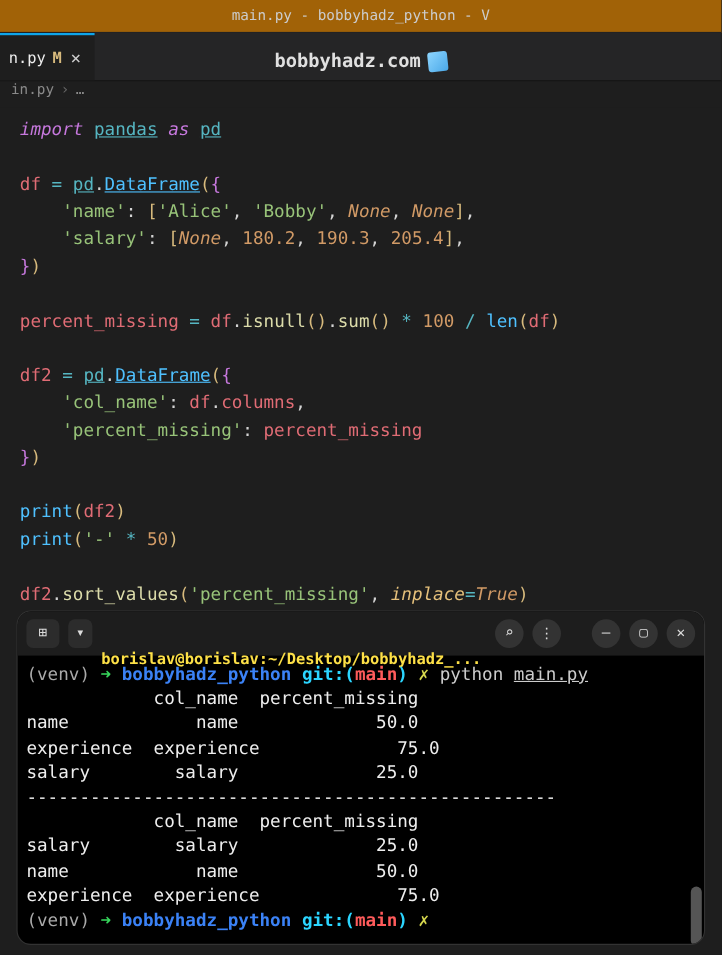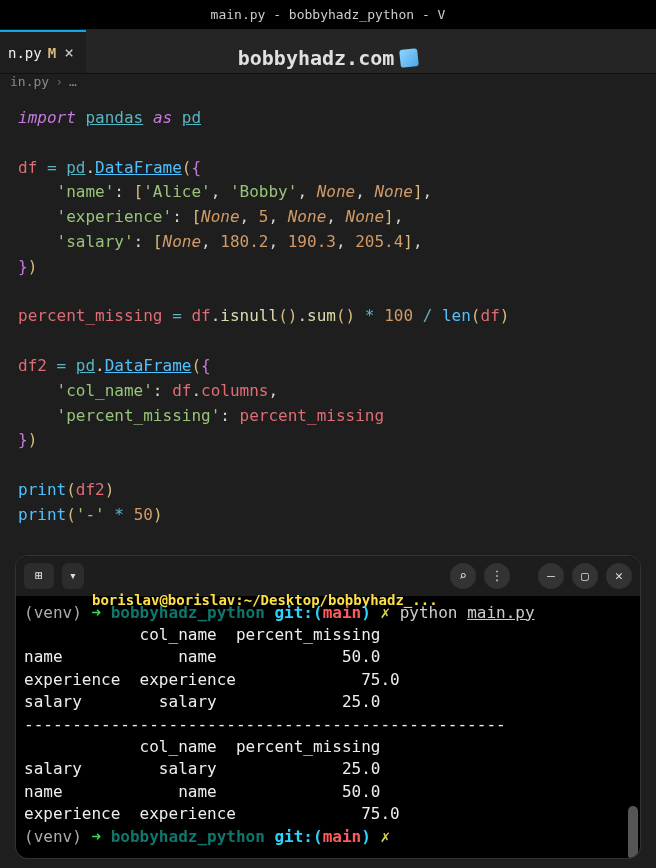--- a/index.html
+++ b/index.html
@@ -8,21 +8,21 @@
     height: 868px;
     background: #1e1e1e;
     font-family: 'Menlo', 'Consolas', monospace;
     font-size: 15px;
     color: #d4d4d4;
     overflow: hidden;
     position: relative;
   }
   .titlebar {
     height: 30px;
-    background: #000000;
+    background: #a16207;
     display: flex;
     align-items: center;
     justify-content: center;
     color: #cccccc;
     font-size: 13px;
     border-bottom: 1px solid #222;
     text-align: right;
   }
   .tabbar {
     height: 44px;
@@ -47,21 +47,21 @@
     font-size: 16px;
     cursor: pointer;
     padding: 0 2px;
   }
   .watermark {
     position: absolute;
     top: 46px;
     left: 0; right: 0;
     text-align: center;
     color: #e0e0e0;
-    font-size: 20px;
+    font-size: 17px;
     font-weight: 600;
     display: flex;
     justify-content: center;
     align-items: center;
     gap: 6px;
     pointer-events: none;
   }
   .watermark .ice {
     display: inline-block;
     width: 18px; height: 18px;
@@ -146,21 +146,21 @@
   .terminal {
     padding: 6px 8px 10px 8px;
     font-size: 16px;
     line-height: 1.4;
     color: #eee;
     position: relative;
   }
   .term-line { white-space: pre; }
   .venv  { color: #aaa; }
   .arrow { color: #37d65c; font-weight: bold; }
-  .proj  { color: #0f766e; font-weight: bold; }
+  .proj  { color: #3b82f6; font-weight: bold; }
   .git   { color: #2bd5ff; font-weight: bold; }
   .branch{ color: #ff5b5b; font-weight: bold; }
   .gitp  { color: #2bd5ff; font-weight: bold; }
   .x     { color: #d7d84e; font-weight: bold; }
   .cmd   { color: #ccc; }
   .ul    { text-decoration: underline; text-align: right; }
   .scrollbar {
     position: absolute;
     right: 2px;
     top: 210px;
@@ -194,21 +194,20 @@
   <span>in.py</span>
   <span class="chev">›</span>
   <span>…</span>
 </div>
 
 <div class="editor">
 <div class="line"><span class="kw">import</span> <span class="mod">pandas</span> <span class="kw">as</span> <span class="mod">pd</span></div>
 <div class="line"> </div>
 <div class="line"><span class="var">df</span> <span class="op">=</span> <span class="mod">pd</span>.<span class="cls">DataFrame</span><span class="pun">(</span><span class="punb">{</span></div>
 <div class="line">    <span class="str">'name'</span>: <span class="pun">[</span><span class="str">'Alice'</span>, <span class="str">'Bobby'</span>, <span class="none">None</span>, <span class="none">None</span><span class="pun">]</span>,</div>
-<div class="line">    <span class="str">'experience'</span>: <span class="pun">[</span><span class="none">None</span>, <span class="num">5</span>, <span class="none">None</span>, <span class="none">None</span><span class="pun">]</span>,</div>
 <div class="line">    <span class="str">'salary'</span>: <span class="pun">[</span><span class="none">None</span>, <span class="num">180.2</span>, <span class="num">190.3</span>, <span class="num">205.4</span><span class="pun">]</span>,</div>
 <div class="line"><span class="punb">}</span><span class="pun">)</span></div>
 <div class="line"> </div>
 <div class="line"><span class="var">percent_missing</span> <span class="op">=</span> <span class="var">df</span>.<span class="fn2">isnull</span><span class="pun">()</span>.<span class="fn2">sum</span><span class="pun">()</span> <span class="op">*</span> <span class="num">100</span> <span class="op">/</span> <span class="fn">len</span><span class="pun">(</span><span class="var">df</span><span class="pun">)</span></div>
 <div class="line"> </div>
 <div class="line"><span class="var">df2</span> <span class="op">=</span> <span class="mod">pd</span>.<span class="cls">DataFrame</span><span class="pun">(</span><span class="punb">{</span></div>
 <div class="line">    <span class="str">'col_name'</span>: <span class="var">df</span>.<span class="prop">columns</span>,</div>
 <div class="line">    <span class="str">'percent_missing'</span>: <span class="var">percent_missing</span></div>
 <div class="line"><span class="punb">}</span><span class="pun">)</span></div>
 <div class="line"> </div>

